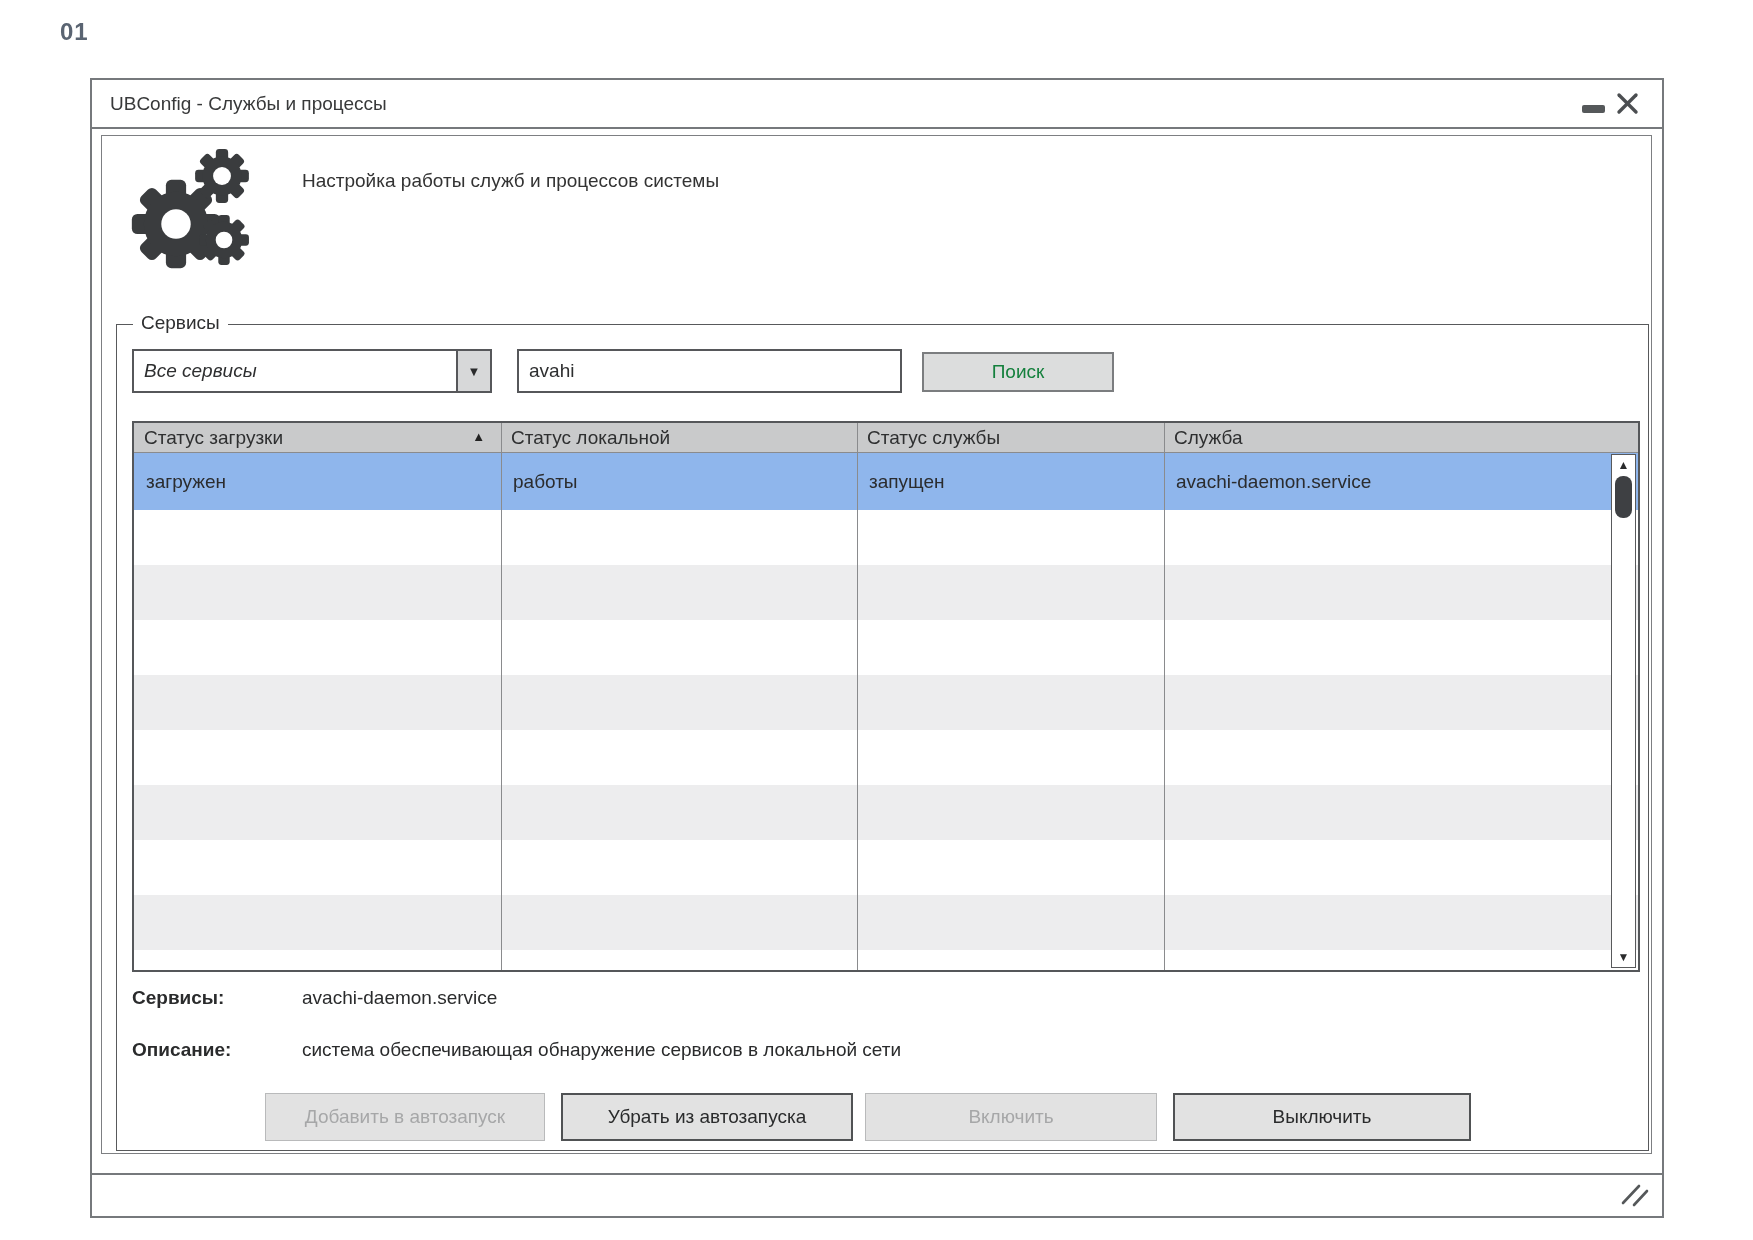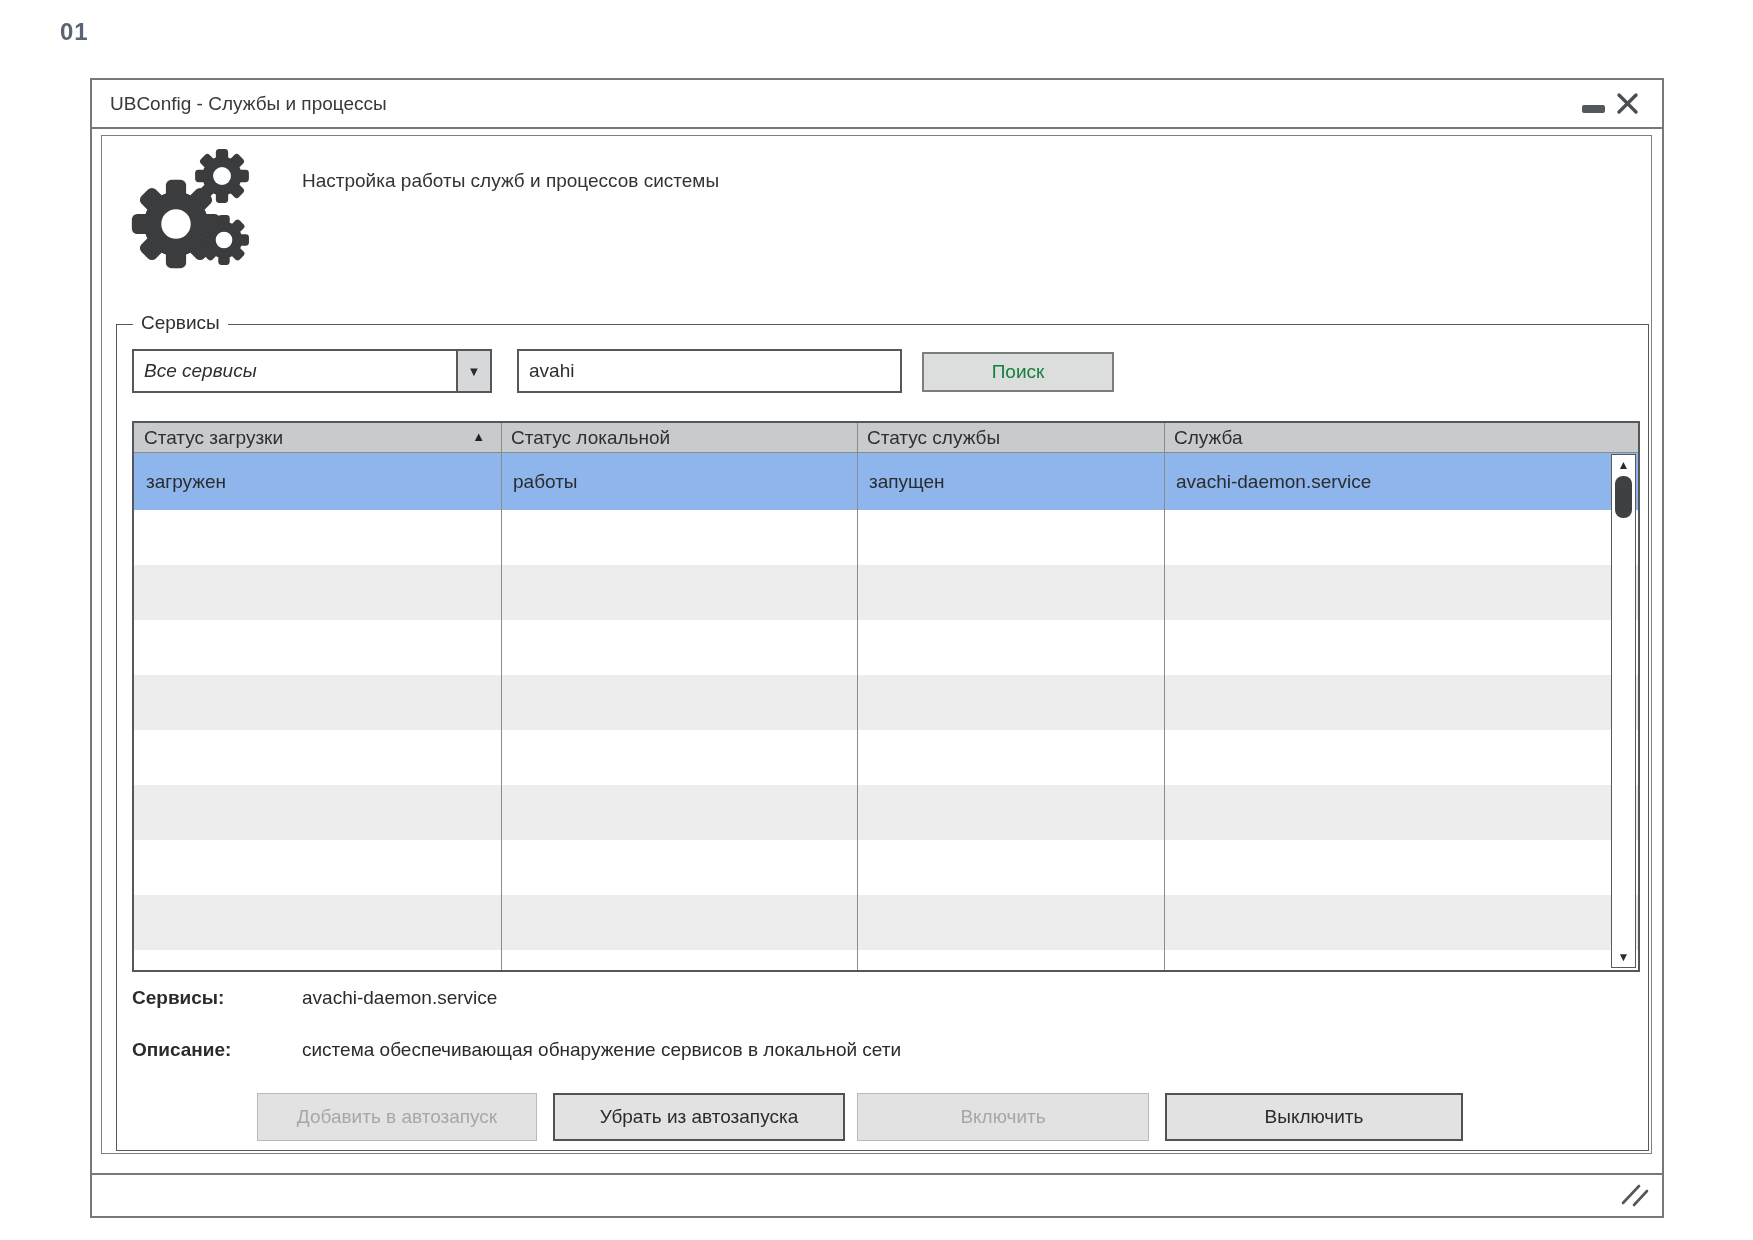--- a/index.html
+++ b/index.html
@@ -99,21 +99,21 @@
     background:#3e4043; border-radius:8px;
   }
   
   .detail-label { position:absolute; left:15px; font-size:19px; font-weight:bold; color:#2a2b2c; }
   .detail-value { position:absolute; left:185px; font-size:19px; color:#2a2b2c; }
   .row-service { top:662px; }
   .row-desc    { top:714px; }
   
   .action-btn {
     position:absolute; top:768px; height:48px; font-size:19px; font-family:inherit;
-    background:#e2e2e2; color:#2a2b2c; border:2px solid #505254;
+    background:#e2e2e2; color:#2a2b2c; border:2px solid #505254;margin-left:8px;
   }
   .action-btn.disabled { border:1px solid #b9babb; color:#a6a7a8; }
   .btn-add    { left:140px;  width:280px; }
   .btn-remove { left:436px;  width:292px; }
   .btn-enable { left:740px;  width:292px; }
   .btn-disable{ left:1048px; width:298px; }
   
   .statusbar {
     position:absolute; left:0; right:0; bottom:0; height:43px;
     border-top:2px solid #76797c; background:#fff;

